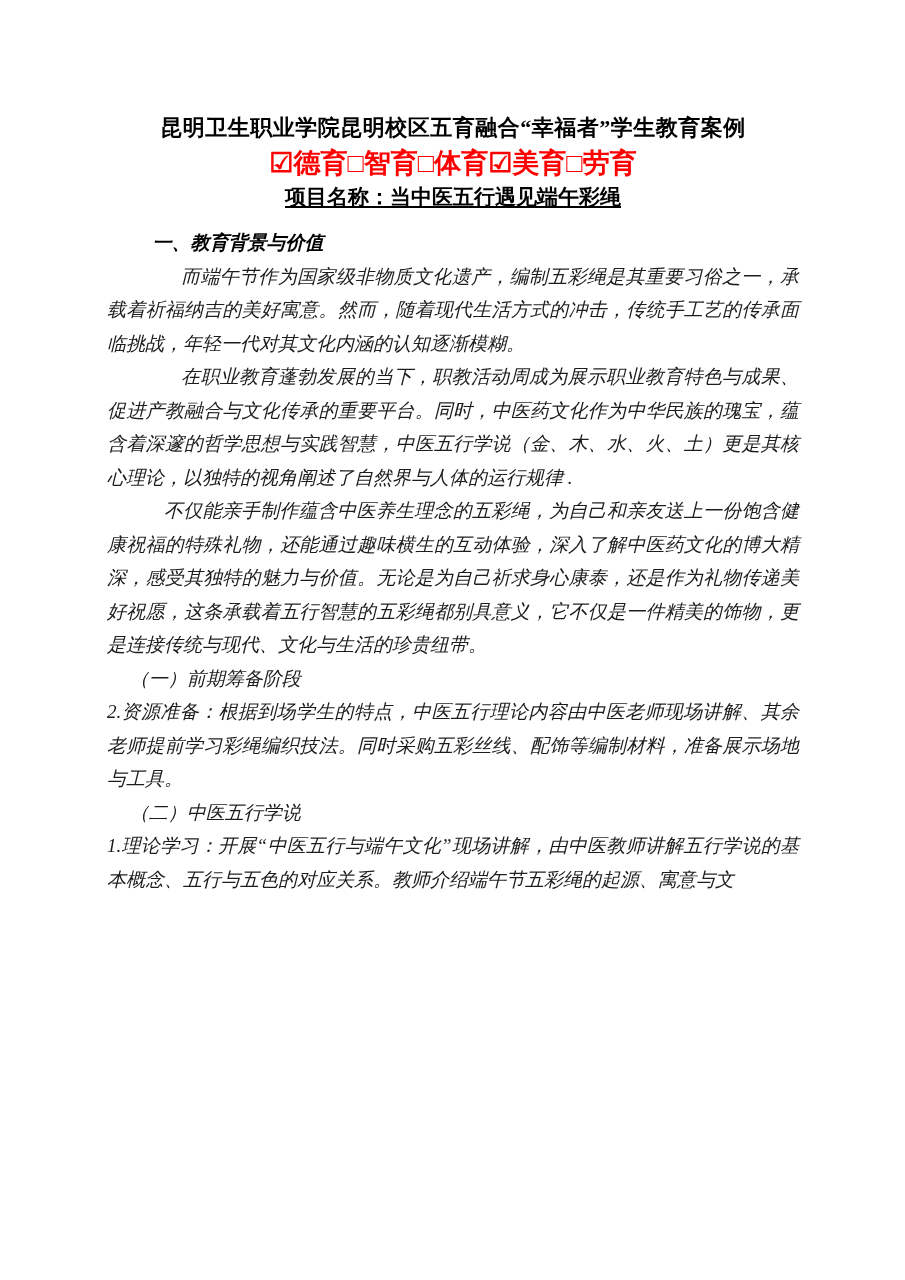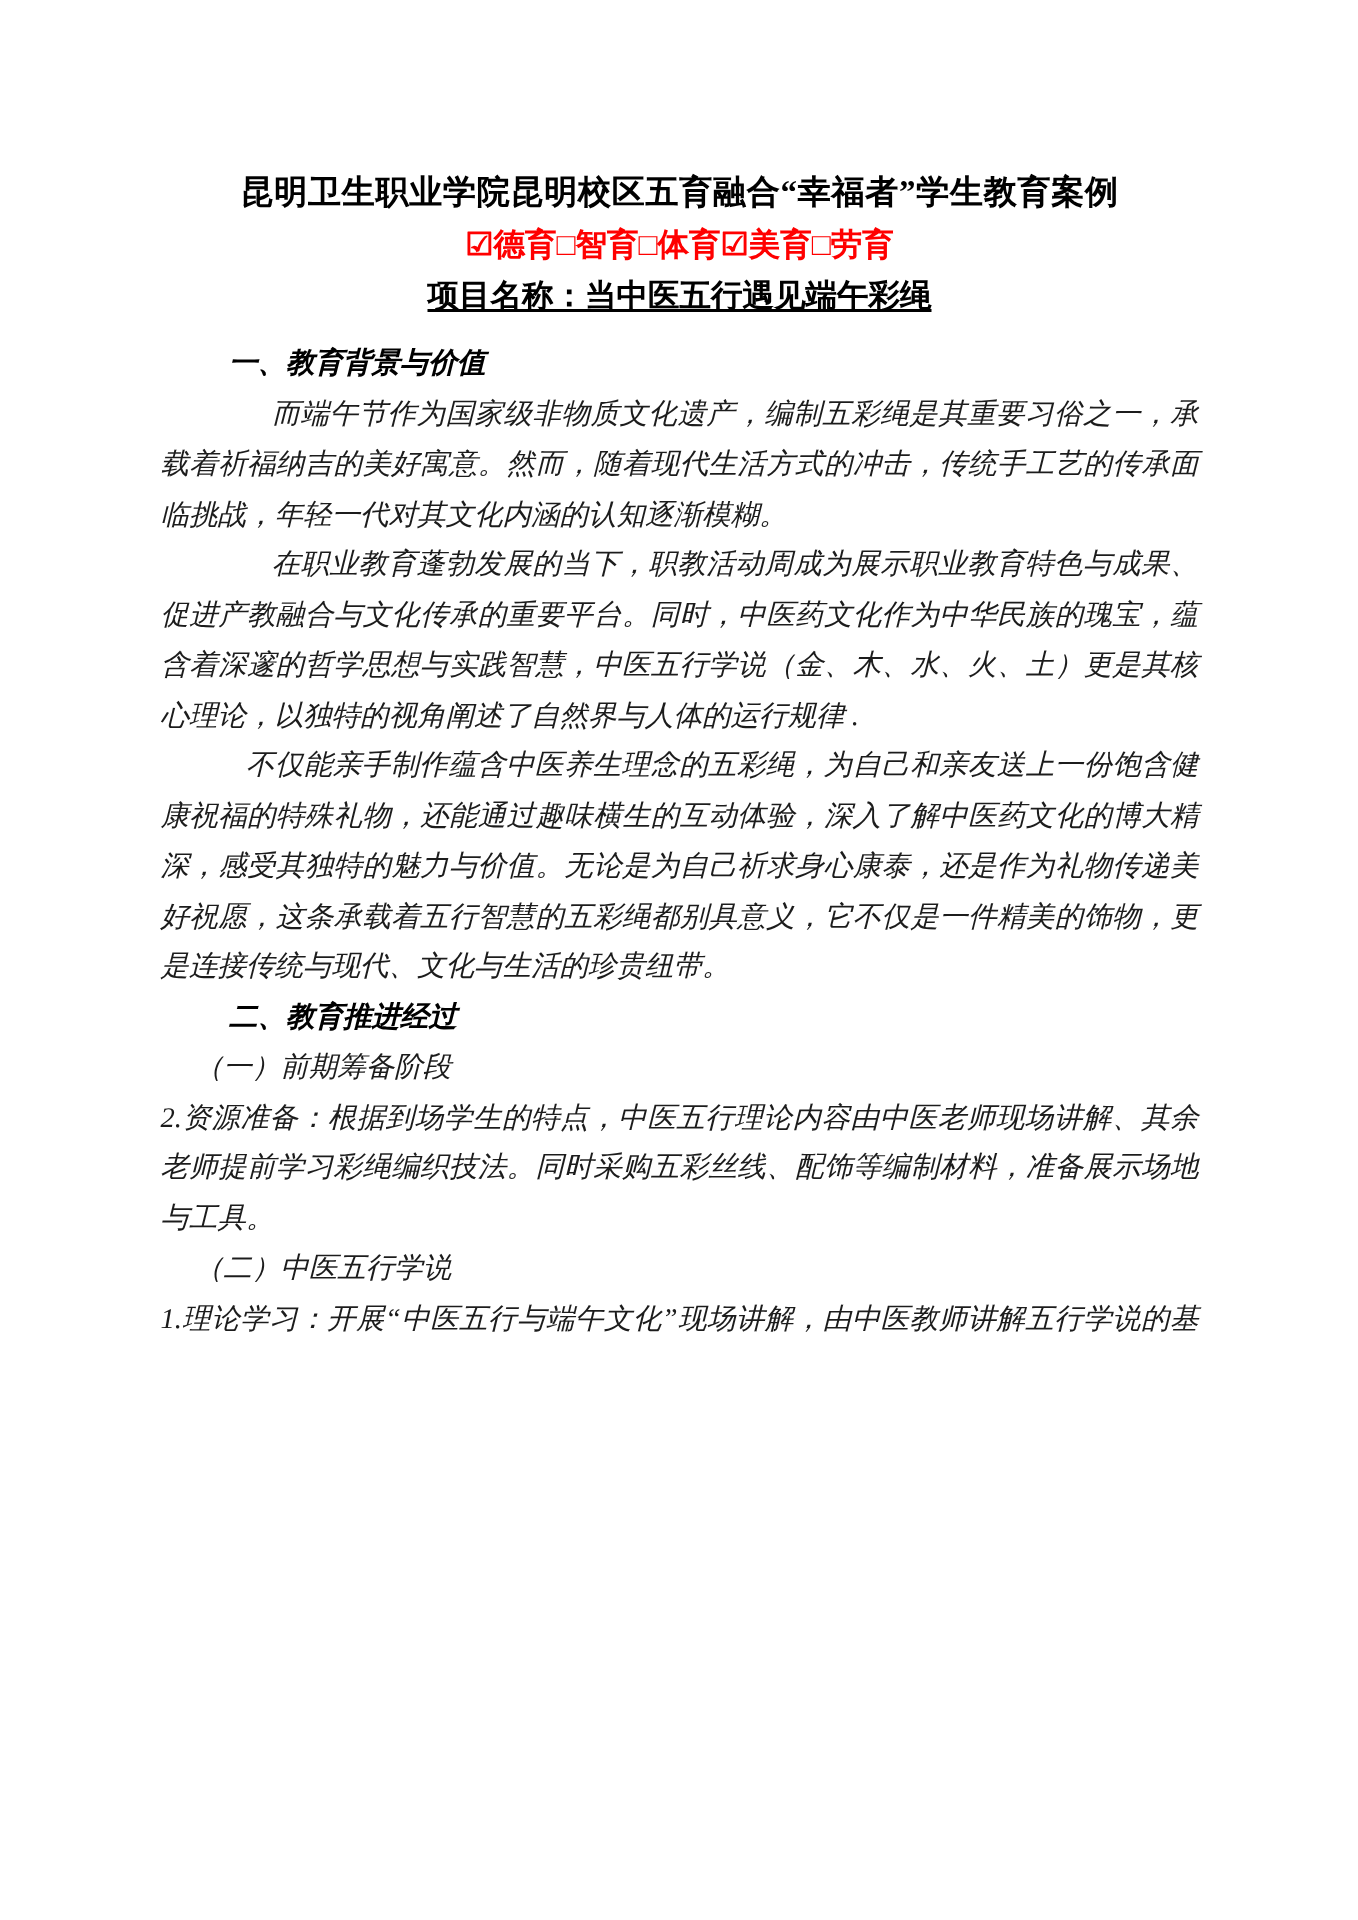--- a/index.html
+++ b/index.html
@@ -26,21 +26,21 @@
     text-align: center;
     font-weight: bold;
     font-size: 22px;
     line-height: 32px;
     color: #000000;
     letter-spacing: 0.5px;
   }
   .check-line {
     text-align: center;
     font-weight: bold;
-    font-size: 21px;
+    font-size: 27px;
     line-height: 34px;
     color: #ff0000;
     margin-top: 2px;
   }
   .project-line {
     text-align: center;
     font-weight: bold;
     font-size: 21px;
     line-height: 34px;
     color: #000000;
@@ -96,21 +96,20 @@
 
       <h2 class="sec-heading">一、教育背景与价值</h2>
 
       <p class="p-indent-4">而端午节作为国家级非物质文化遗产，编制五彩绳是其重要习俗之一，承载着祈福纳吉的美好寓意。然而，随着现代生活方式的冲击，传统手工艺的传承面临挑战，年轻一代对其文化内涵的认知逐渐模糊。</p>
 
       <p class="p-indent-4">在职业教育蓬勃发展的当下，职教活动周成为展示职业教育特色与成果、促进产教融合与文化传承的重要平台。同时，中医药文化作为中华民族的瑰宝，蕴含着深邃的哲学思想与实践智慧，中医五行学说（金、木、水、火、土）更是其核心理论，以独特的视角阐述了自然界与人体的运行规律 .</p>
 
 
       <p class="p-indent-3">不仅能亲手制作蕴含中医养生理念的五彩绳，为自己和亲友送上一份饱含健康祝福的特殊礼物，还能通过趣味横生的互动体验，深入了解中医药文化的博大精深，感受其独特的魅力与价值。无论是为自己祈求身心康泰，还是作为礼物传递美好祝愿，这条承载着五行智慧的五彩绳都别具意义，它不仅是一件精美的饰物，更是连接传统与现代、文化与生活的珍贵纽带。</p>
 
-      <h2 class="sec-heading">二、教育推进经过</h2>
 
       <p class="sub-heading">（一）前期筹备阶段</p>
 
 
       <p class="p-indent-0">2.资源准备：根据到场学生的特点，中医五行理论内容由中医老师现场讲解、其余老师提前学习彩绳编织技法。同时采购五彩丝线、配饰等编制材料，准备展示场地与工具。</p>
 
       <p class="sub-heading">（二）中医五行学说</p>
 
       <p class="p-indent-0">1.理论学习：开展“中医五行与端午文化”现场讲解，由中医教师讲解五行学说的基本概念、五行与五色的对应关系。教师介绍端午节五彩绳的起源、寓意与文</p>
 

